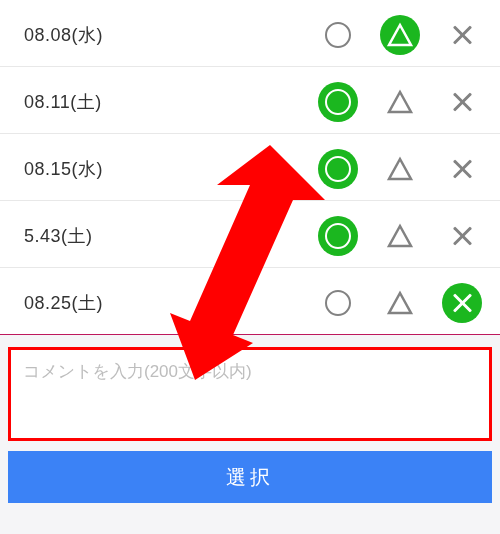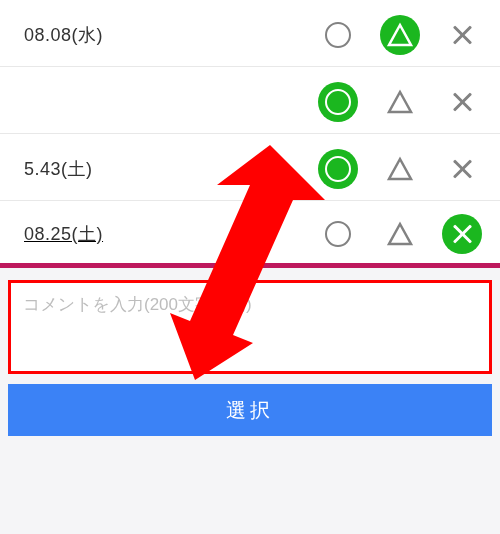--- a/index.html
+++ b/index.html
@@ -13,23 +13,22 @@
   }
   .container {
     background: #fff;
   }
   .row {
     display: flex;
     align-items: center;
     height: 67px;
     border-bottom: 1px solid #e8e8e8;
     padding: 4px 18px 0 24px;
-    justify-content: flex-end;
-  }
-  .row:last-of-type { border-bottom: 5px solid #be185d; text-decoration: underline; }
+  }
+  .row:last-of-type { border-bottom: 1px solid #be185d; }
   .date-label {
     flex: 1;
     font-size: 18px;
     color: #333;
     letter-spacing: 0.5px;
   }
   .options {
     display: flex;
     align-items: center;
     gap: 22px;
@@ -125,22 +124,39 @@
         <svg class="tri-svg" viewBox="0 0 28 26">
             <path d="M14 3 L25 23 L3 23 Z" fill="none" stroke="currentColor" stroke-width="2.5" stroke-linejoin="miter"></path>
           </svg>
       </div>
       <div class="opt color-gray">
           <div class="x-icon"></div>
         </div>
     </div>
   </div>
 
-
-  <div class="row">
+  <div class="row">
+    <div class="date-label">08.11(土)</div>
+    <div class="options">
+      <div class="opt selected-bg color-white">
+          <div class="circle-icon"></div>
+        </div>
+      <div class="opt color-gray">
+        <svg class="tri-svg" viewBox="0 0 28 26">
+            <path d="M14 3 L25 23 L3 23 Z" fill="none" stroke="currentColor" stroke-width="2.5" stroke-linejoin="miter"></path>
+          </svg>
+      </div>
+      <div class="opt color-gray">
+          <div class="x-icon"></div>
+        </div>
+    </div>
+  </div>
+
+  <div class="row">
+    <div class="date-label">08.15(水)</div>
     <div class="options">
       <div class="opt selected-bg color-white">
           <div class="circle-icon"></div>
         </div>
       <div class="opt color-gray">
         <svg class="tri-svg" viewBox="0 0 28 26">
             <path d="M14 3 L25 23 L3 23 Z" fill="none" stroke="currentColor" stroke-width="2.5" stroke-linejoin="miter"></path>
           </svg>
       </div>
       <div class="opt color-gray">

